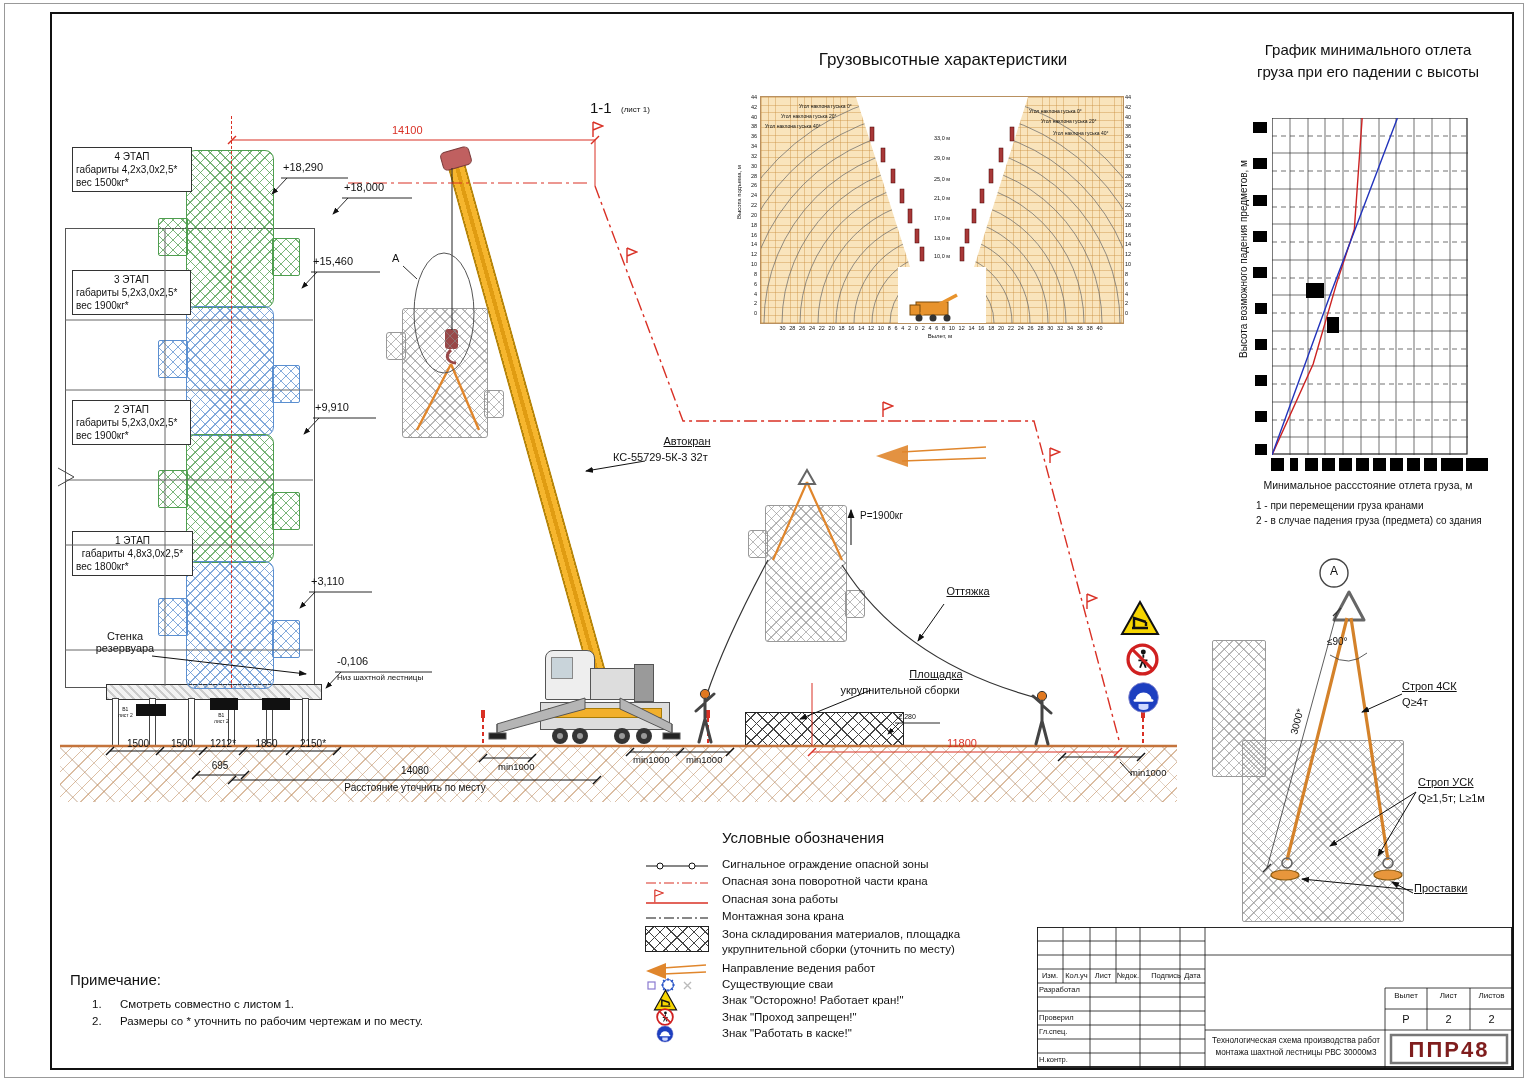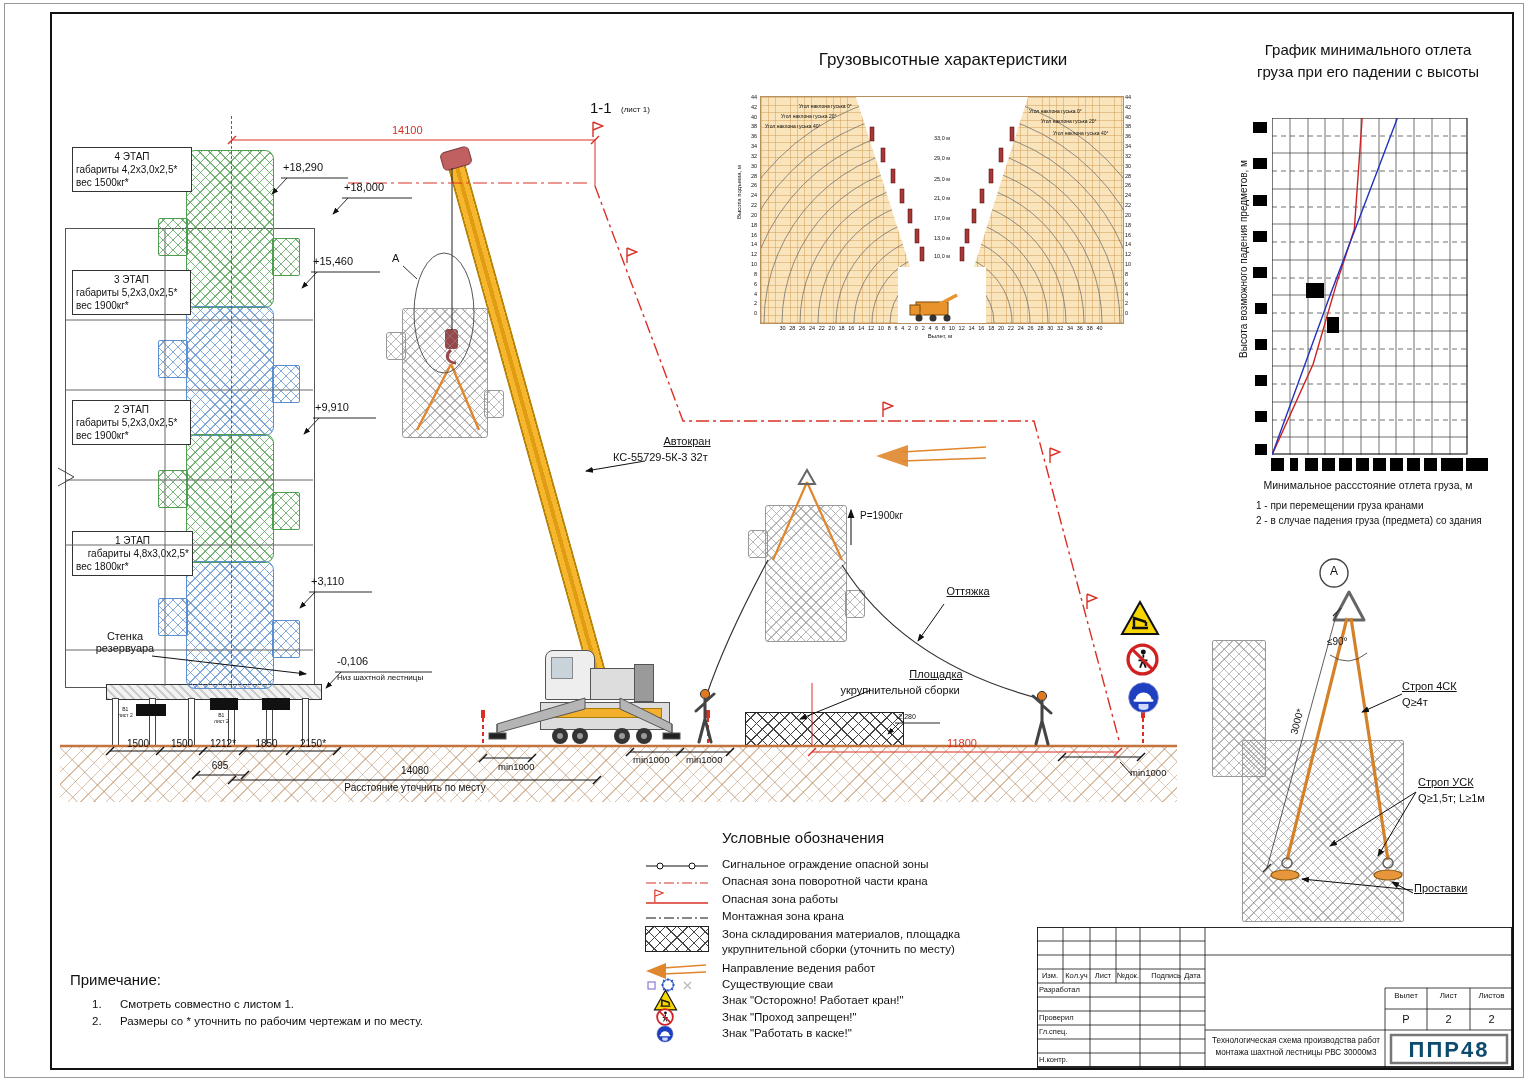--- a/index.html
+++ b/index.html
@@ -124,21 +124,21 @@
       <div style="text-align:left">габариты 5,2х3,0х2,5*</div>
       <div style="text-align:left">вес 1900кг*</div>
     </div>
   <div class="stagebox" style="left:72px;top:400px;width:111px">
     <div>2 ЭТАП</div>
       <div style="text-align:left">габариты 5,2х3,0х2,5*</div>
       <div style="text-align:left">вес 1900кг*</div>
     </div>
   <div class="stagebox" style="left:72px;top:531px;width:113px">
     <div>1 ЭТАП</div>
-      <div style="text-align:right">габариты 4,8х3,0х2,5*</div>
+      <div style="text-align:center">габариты 4,8х3,0х2,5*</div>
       <div style="text-align:left">вес 1800кг*</div>
     </div>
 
   <div class="boom"></div>
   <div class="abs" style="left:441px;top:149px;width:28px;height:17px;background:#c06060;border:1.2px solid #7a3a3a;border-radius:5px;transform:rotate(-16deg)"></div>
   <div class="abs" style="left:445px;top:329px;width:13px;height:20px;background:#984848;border-radius:3px"></div>
 
   <div class="abs" style="left:545px;top:650px;width:48px;height:48px;background:#eee;border:1.2px solid #555;border-radius:8px 8px 2px 2px"></div>
   <div class="abs" style="left:551px;top:657px;width:20px;height:20px;background:#c9d4da;border:1px solid #888"></div>
   <div class="abs" style="left:590px;top:668px;width:52px;height:30px;background:#ddd;border:1.2px solid #555"></div>
@@ -634,16 +634,16 @@
     <div class="t" style="left:2px;top:101px;font-size:7.5px">Гл.спец.</div>
     <div class="t" style="left:2px;top:129px;font-size:7.5px">Н.контр.</div>
     <div class="t c" style="left:348px;top:65px;width:42px;font-size:8px">Вылет</div>
     <div class="t c" style="left:390px;top:65px;width:43px;font-size:8px">Лист</div>
     <div class="t c" style="left:433px;top:65px;width:43px;font-size:8px">Листов</div>
     <div class="t c" style="left:348px;top:86px;width:42px;font-size:11px">Р</div>
     <div class="t c" style="left:390px;top:86px;width:43px;font-size:11px">2</div>
     <div class="t c" style="left:433px;top:86px;width:43px;font-size:11px">2</div>
     <div class="t c" style="left:172px;top:109px;width:174px;font-size:8.2px">Технологическая схема производства работ</div>
     <div class="t c" style="left:172px;top:121px;width:174px;font-size:8.2px">монтажа шахтной лестницы РВС 30000м3</div>
-    <div class="t c" style="left:354px;top:111px;width:116px;font-size:22px;font-weight:800;color:#0c4a6e;letter-spacing:2px">ППР48</div>
+    <div class="t c" style="left:354px;top:111px;width:116px;font-size:22px;font-weight:800;color:#7f1d1d;letter-spacing:2px">ППР48</div>
   </div>
 
 </div>
 
 </body></html>

